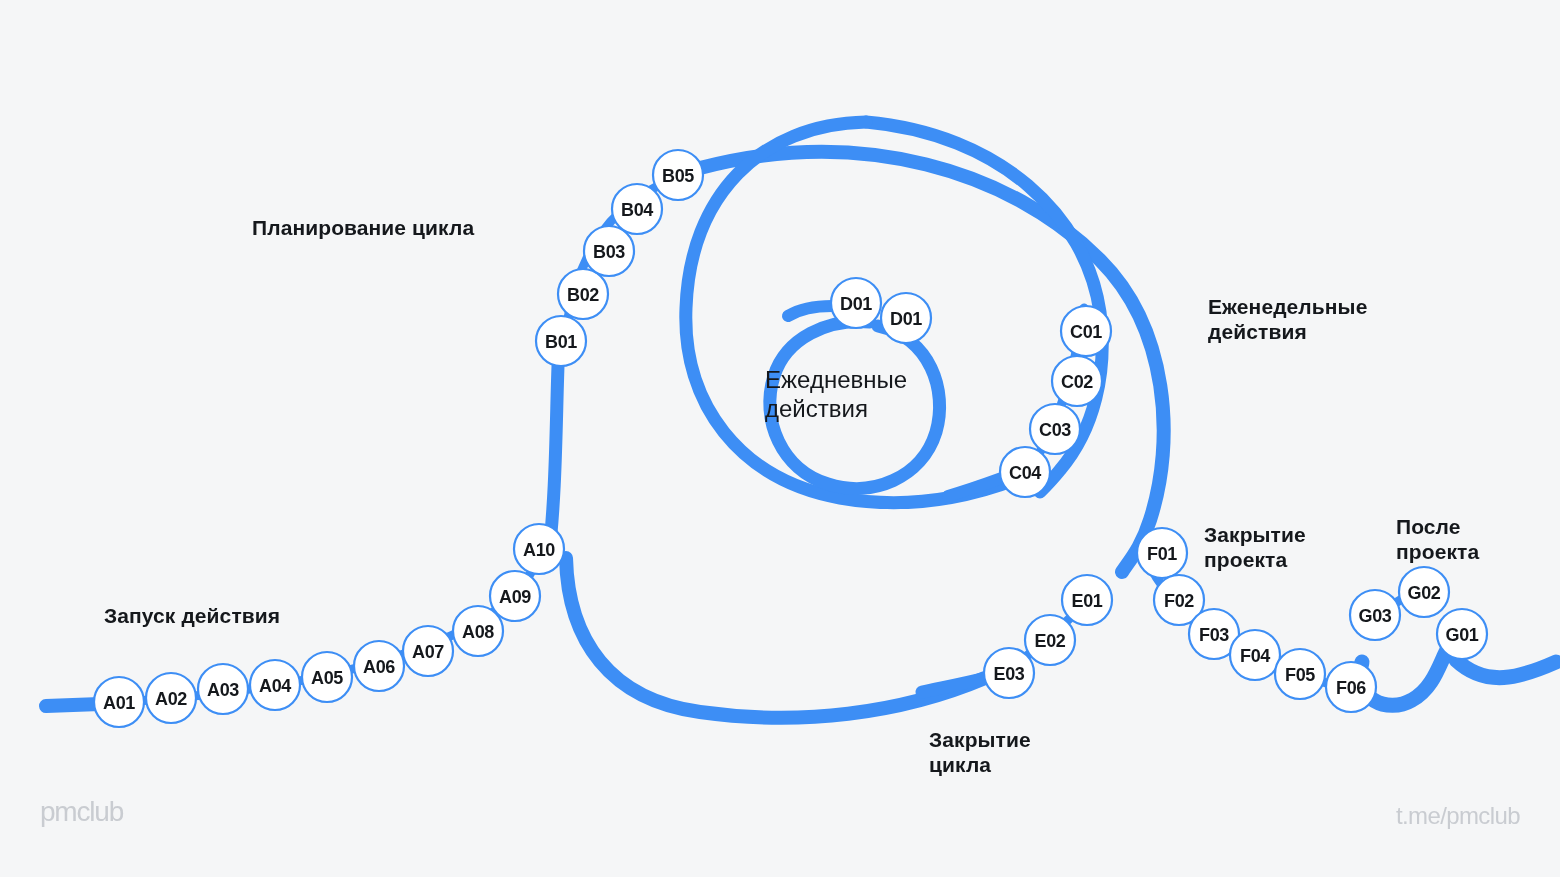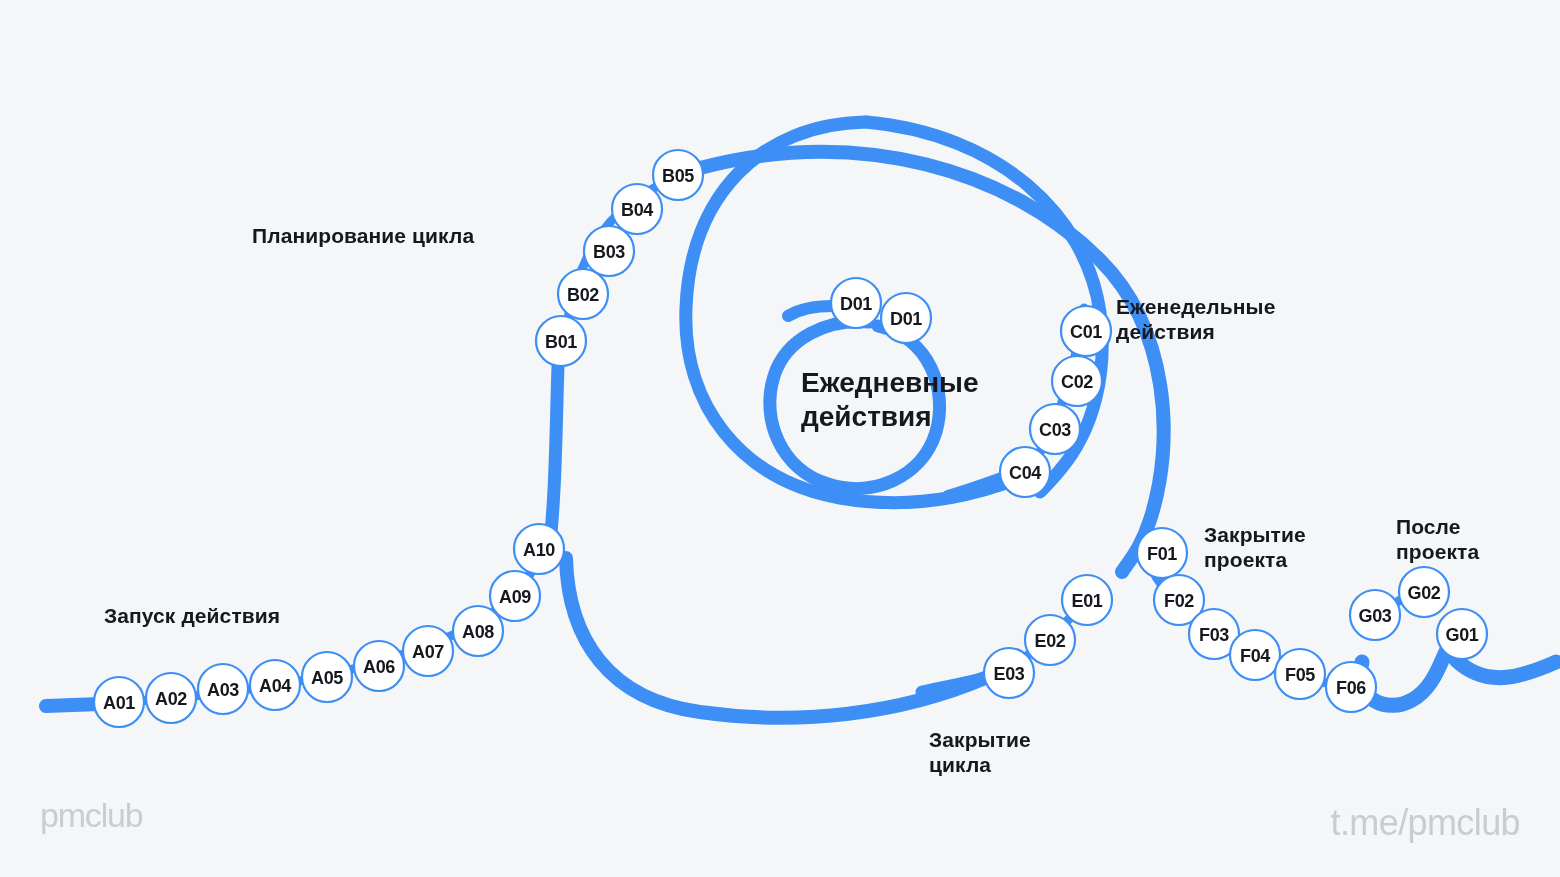--- a/index.html
+++ b/index.html
@@ -23,30 +23,30 @@
   .section-label{
     position:absolute;
     font-family:"Liberation Sans","DejaVu Sans",sans-serif;
     font-size:21px;font-weight:700;color:#15181c;
     line-height:1.18;white-space:pre-line;
     letter-spacing:0.1px;
   }
   .centre-label{
     position:absolute;
     font-family:"Liberation Sans","DejaVu Sans",sans-serif;
-    font-size:28px;font-weight:700;color:#15181c;
-    line-height:1.2;white-space:pre-line;text-align:left;padding-left:36px;
+    font-size:24px;font-weight:400;color:#15181c;
+    line-height:1.2;white-space:pre-line;text-align:left;
   }
   .wm{
     position:absolute;
     font-family:"Liberation Sans","DejaVu Sans",sans-serif;
     color:#c9ccd1;font-weight:500;
   }
-  #brand-logo{left:40px;top:796px;font-size:34px;letter-spacing:-1.2px;}
-  #tg-watermark{right:40px;top:802px;font-size:36px;letter-spacing:-0.6px;}
+  #brand-logo{left:40px;top:796px;font-size:28px;letter-spacing:-1.2px;}
+  #tg-watermark{right:40px;top:802px;font-size:24px;letter-spacing:-0.6px;}
 </style>
 </head>
 <body>
 
 <div id="stage">
 
   <svg id="diagram" viewBox="0 0 1560 877">
     <g id="ribbons" fill="none" stroke="#3d8ef5" stroke-linecap="round" stroke-linejoin="round">
 
       <path d="M 46,706 L 100,704" stroke-width="14"></path>
@@ -229,22 +229,22 @@
           <text x="1424" y="593" class="node-label">G02</text>
         </g>
         <g>
           <circle cx="1462" cy="634" r="25" class="node-circle"></circle>
           <text x="1462" y="635" class="node-label">G01</text>
         </g>
       </g>
   </svg>
 
   <div class="section-label" style="left:104px;top:604px;">Запуск действия</div>
-  <div class="section-label" style="left:252px;top:224px;">Планирование цикла</div>
-  <div class="section-label" style="left:1116px;top:295px;">Еженедельные
+  <div class="section-label" style="left:252px;top:216px;">Планирование цикла</div>
+  <div class="section-label" style="left:1208px;top:295px;">Еженедельные
 действия</div>
   <div class="section-label" style="left:929px;top:728px;">Закрытие
 цикла</div>
   <div class="section-label" style="left:1204px;top:523px;">Закрытие
 проекта</div>
   <div class="section-label" style="left:1396px;top:503px;margin-top:12px;">После
 проекта</div>
 
   <div class="centre-label" style="left:765px;top:366px;">Ежедневные
 действия</div>

